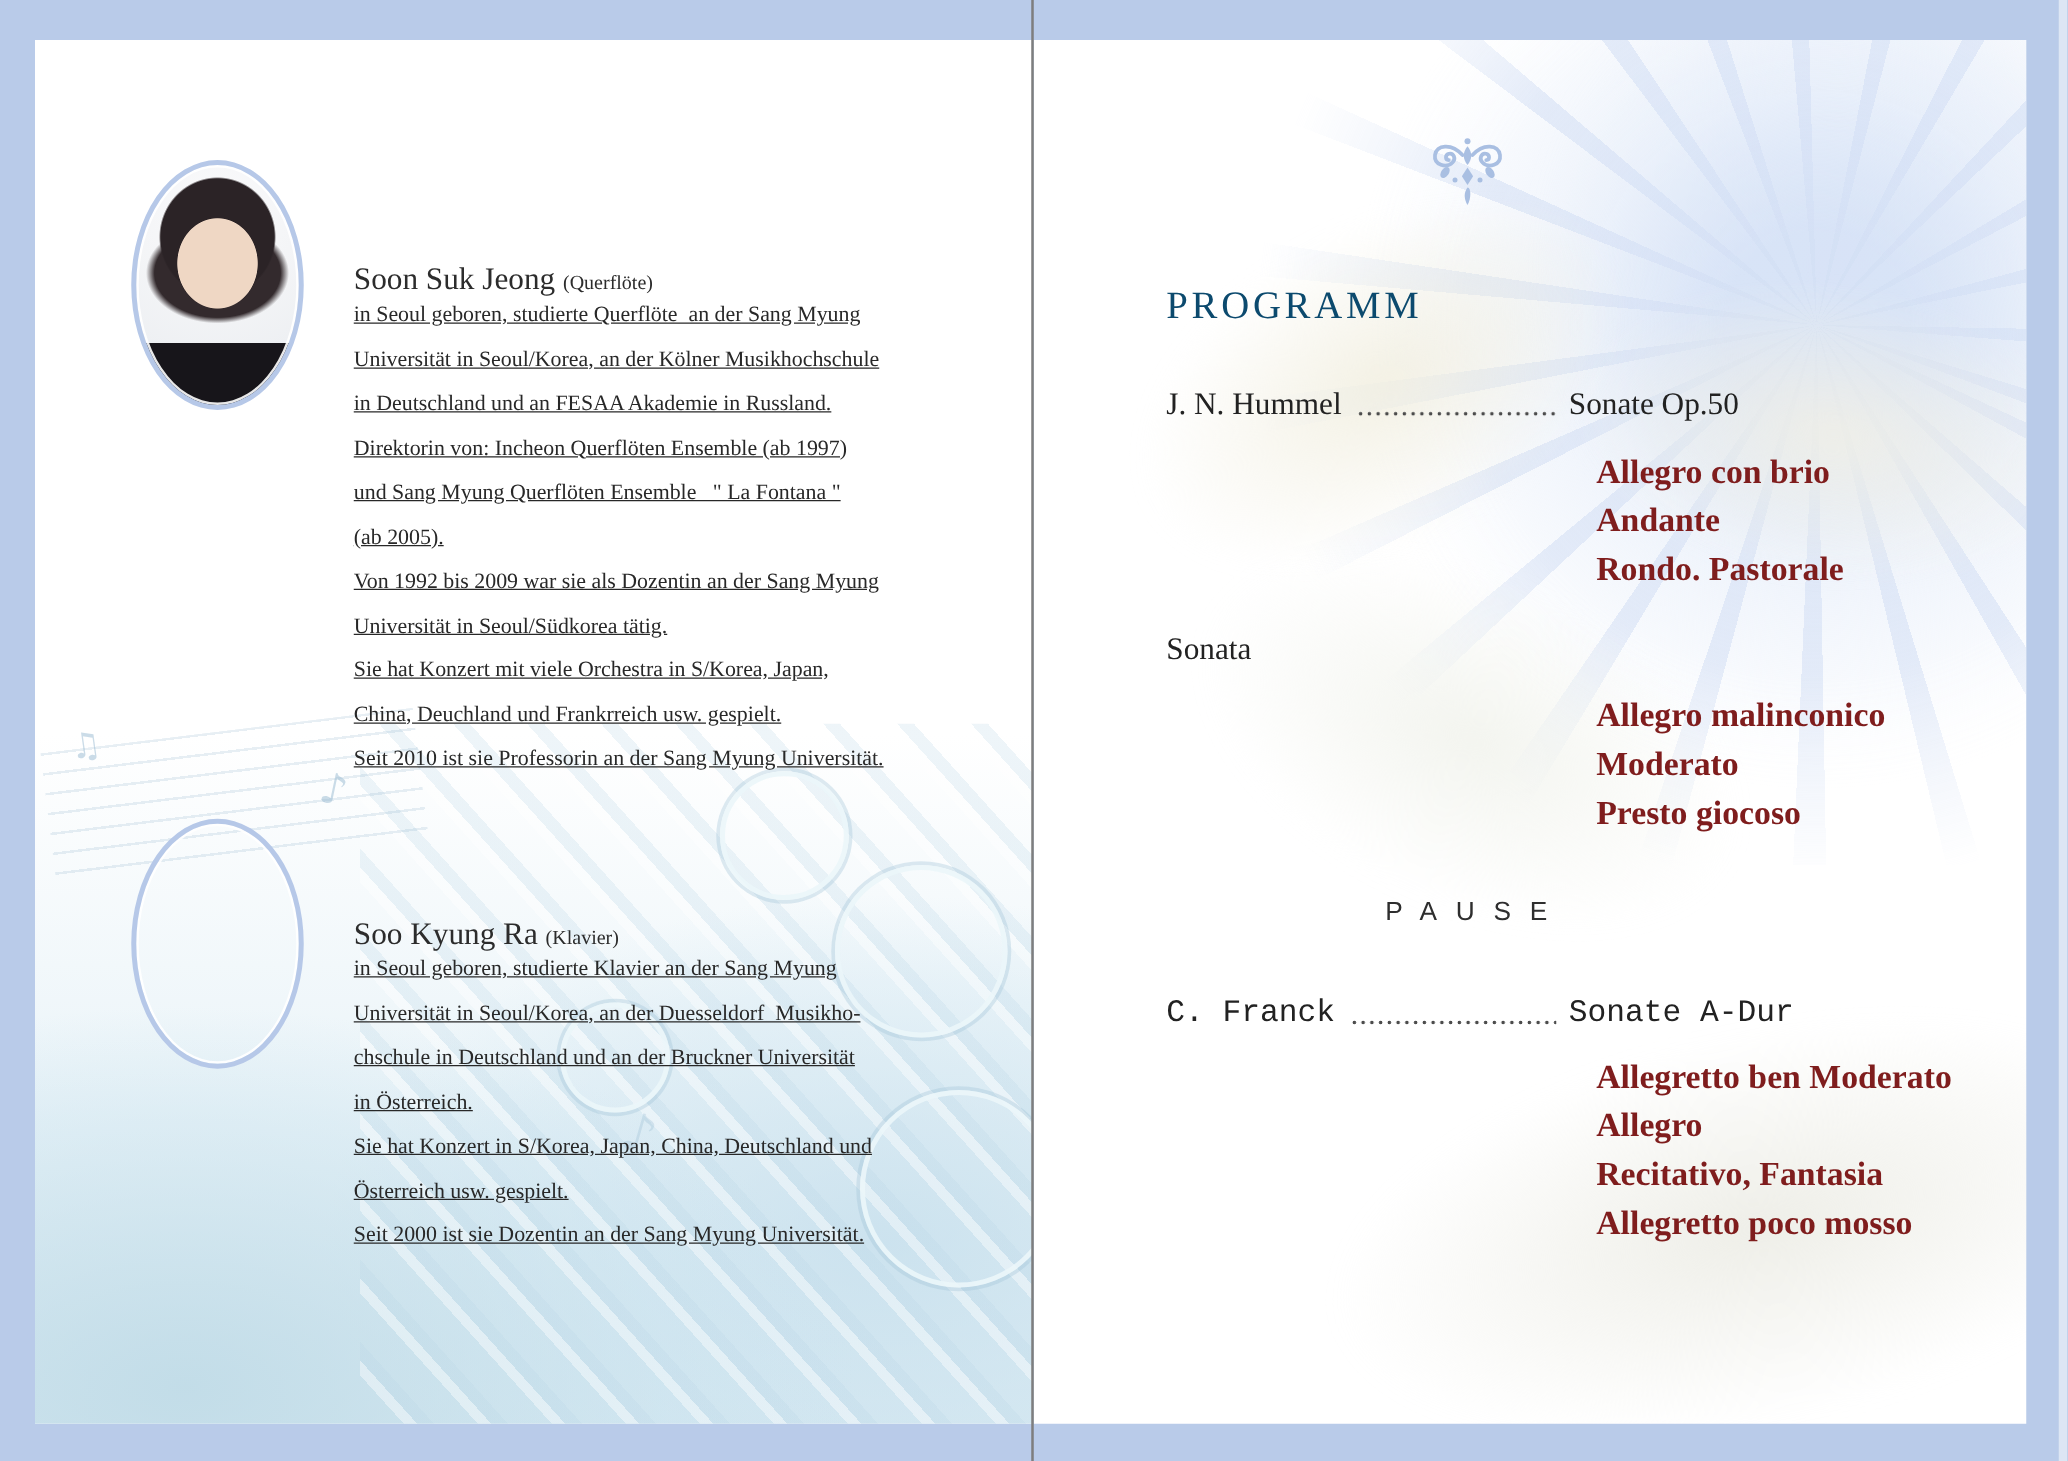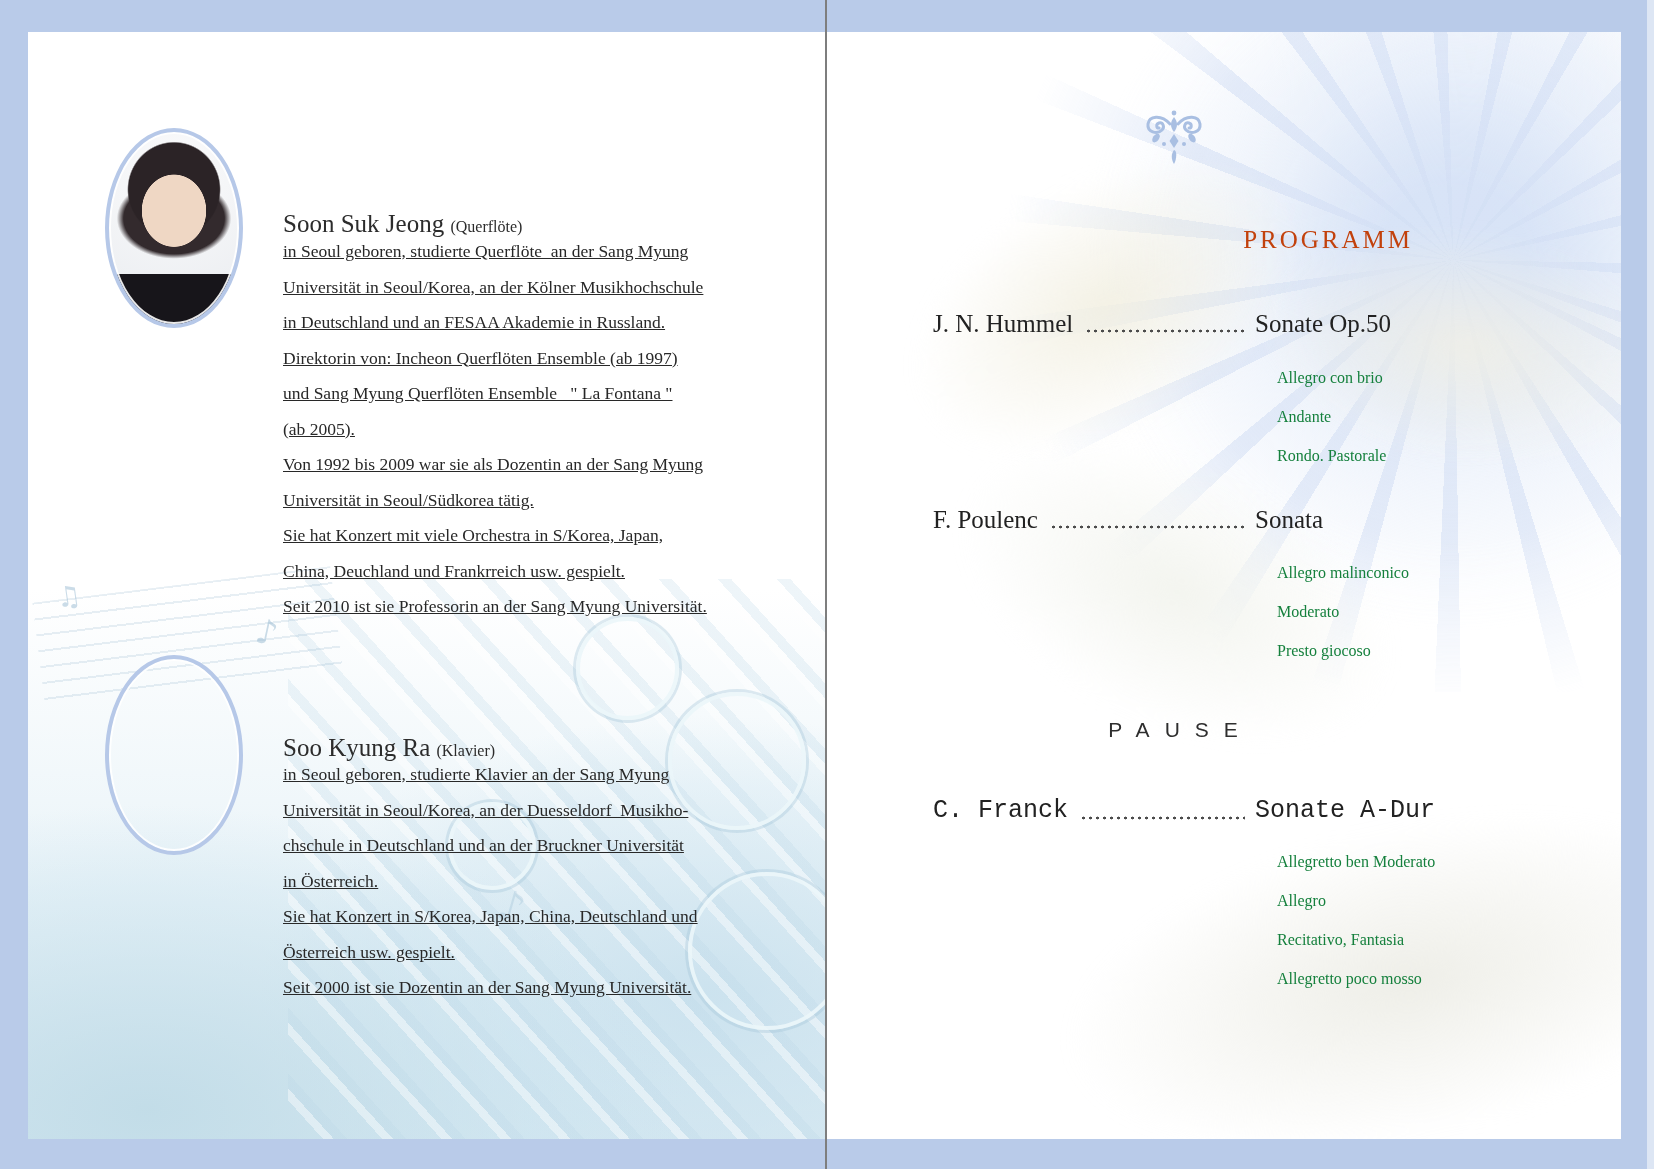--- a/index.html
+++ b/index.html
@@ -67,28 +67,28 @@
     background:radial-gradient(ellipse at center, rgba(244,241,228,.8), rgba(244,241,228,0) 70%);}
   .rp-petal.p3{left:120px;top:430px;width:460px;height:260px;transform:rotate(24deg);
     background:radial-gradient(ellipse at center, rgba(238,240,232,.7), rgba(238,240,232,0) 70%);}
   .rp-petal.p4{left:240px;top:800px;width:680px;height:300px;transform:rotate(-12deg);
     background:radial-gradient(ellipse at center, rgba(234,234,226,.8), rgba(234,234,226,0) 72%);}
   .rp-blue-corner{position:absolute;right:-80px;top:-80px;width:460px;height:520px;border-radius:50%;filter:blur(14px);
     background:radial-gradient(circle at center, rgba(223,233,248,.95), rgba(223,233,248,0) 70%);}
 
   
   .ornament{position:absolute;left:312px;top:76px;width:70px;height:58px;}
-  .program-title{position:absolute;left:106px;top:194px;width:480px;text-align:right;
-    font-size:25px;letter-spacing:3px;color:#c2410c;}
+  .program-title{position:absolute;left:106px;top:194px;width:480px;text-align:left;
+    font-size:31px;letter-spacing:3px;color:#0c4a6e;}
   .entry{position:absolute;left:106px;width:620px;display:flex;align-items:baseline;font-size:25px;color:#222;}
   .entry-1{top:278px;} .entry-2{top:474px;} .entry-3{top:764px;font-family:Liberation Mono, monospace;}
   .entry-left{width:322px;flex:none;display:flex;}
   .leader{flex:1;align-self:flex-end;height:13px;margin:0 10px 5px 12px;
     background:radial-gradient(circle, #4c4c4c 1.2px, transparent 1.7px) left bottom / 7px 4px repeat-x;}
-  .movements{position:absolute;left:450px;font-size:16px;color:#15803d;}
+  .movements{position:absolute;left:450px;font-size:27px;color:#7f1d1d;font-weight:bold;}
   .mov-1{top:326px;} .mov-2{top:521px;} .mov-3{top:810px;}
   .movement{display:block;line-height:39px;white-space:pre;}
   .pause{position:absolute;left:106px;top:686px;width:480px;text-align:center;
     font-family:Liberation Sans, sans-serif;font-size:21px;letter-spacing:15px;
     text-indent:15px;color:#2e2e2e;}
 </style>
 </head>
 <body>
 
 <div class="canvas">
@@ -166,24 +166,20 @@
       </div>
       <span>Sonate Op.50</span>
     </div>
     <div class="movements mov-1">
       <span class="movement">Allegro con brio</span>
       <span class="movement">Andante</span>
       <span class="movement">Rondo. Pastorale</span>
     </div>
 
     <div class="entry entry-2">
-      <div class="entry-left">
-        <span>F. Poulenc</span>
-        <span class="leader"></span>
-      </div>
       <span>Sonata</span>
     </div>
     <div class="movements mov-2">
       <span class="movement">Allegro malinconico</span>
       <span class="movement">Moderato</span>
       <span class="movement">Presto giocoso</span>
     </div>
 
     <div class="pause">PAUSE</div>
 

